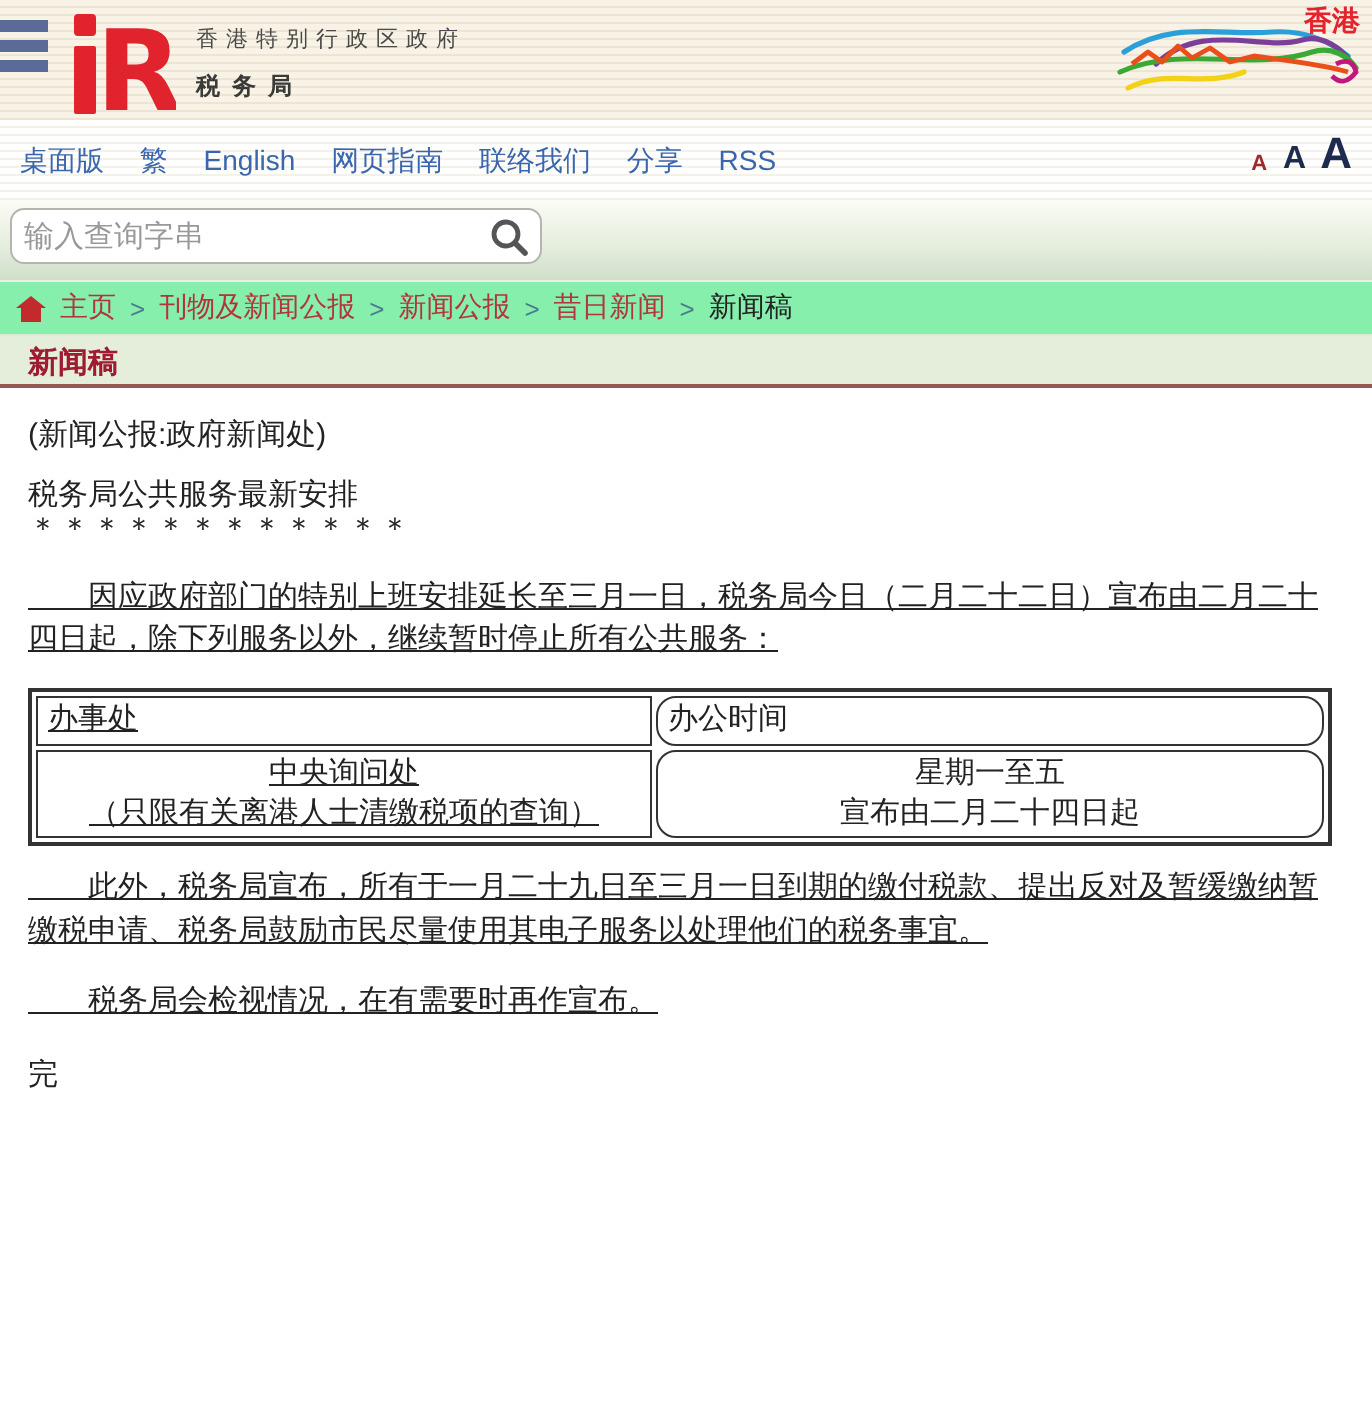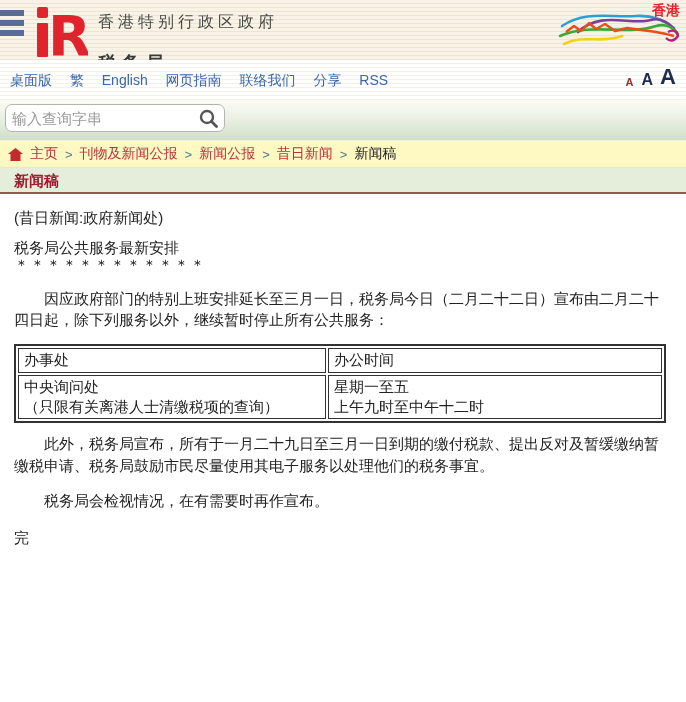--- a/index.html
+++ b/index.html
@@ -13,22 +13,22 @@
   
   .site-header {
     position:relative; height:60px;
     background: repeating-linear-gradient(to bottom,#f8f3e6 0 3px,#ece5d4 3px 4px);
   }
   .hamburger { position:absolute; left:-6px; top:10px; width:30px; cursor:pointer; }
   .hamburger span { display:block; width:30px; height:6px; background:#5a6b9a; margin-bottom:4px; }
   .logo-block { position:absolute; left:36px; top:4px; display:flex; align-items:flex-start; }
   .ird-logo { width:52px; height:54px; }
   .hdr-titles { margin-left:10px; padding-top:8px; }
-  .gov-title { font-size:16px; color:#4a4a48; letter-spacing:4px; }
-  .dept-title { font-size:18px; font-weight:bold; color:#3a3a38; letter-spacing:6px; margin-top:18px; }
+  .gov-title { font-size:11px; color:#4a4a48; letter-spacing:4px; }
+  .dept-title { font-size:12px; font-weight:bold; color:#3a3a38; letter-spacing:6px; margin-top:8px; }
   .brandhk { position:absolute; right:0; top:2px; }
 
   
   .top-nav {
     position:relative; height:40px; padding:12px 12px 0 10px;
     background: repeating-linear-gradient(to bottom,#ffffff 0 3px,#f4f1e6 3px 4px);
     font-size:14px;
   }
   .top-nav a.nav-link { color:#3a66ad; text-decoration:none; margin-right:14px; cursor:pointer; }
   .font-sizes { position:absolute; right:10px; top:6px; display:flex; align-items:flex-end; }
@@ -36,67 +36,67 @@
   .fs-small { font-size:11px; color:#9e2a2b; margin-right:8px; }
   .fs-med   { font-size:16px; color:#1d2c4e; margin-right:7px; }
   .fs-large { font-size:22px; color:#1d2c4e; }
 
   
   .search-bar {
     height:40px; padding:4px 0 0 5px;
     background: linear-gradient(to bottom,#fcfcf6 0%,#e6eedf 55%,#cfdfc9 100%);
   }
   .search-box {
-    position:relative; width:220px; height:28px; background:#fff;
+    position:relative; width:266px; height:28px; background:#fff;
     border:1px solid #b5b5b0; border-radius:7px;
   }
   .search-box input {
     width:188px; height:24px; border:none; outline:none; background:transparent;
     font-size:15px; color:#444; padding:2px 0 0 6px;
     font-family:"Liberation Sans","DejaVu Sans",sans-serif;
   }
   .search-box input::placeholder { color:#999; }
   .mag { position:absolute; right:6px; top:4px; cursor:pointer; }
 
   
   .breadcrumb {
-    height:28px; background:#fef9c3; border-top:1px solid #e9efe3; border-bottom:1px solid #dfe9d8;
+    height:28px; background:#86efac; border-top:1px solid #e9efe3; border-bottom:1px solid #dfe9d8;
     display:flex; align-items:center; padding-left:8px; font-size:14px;
   }
   .breadcrumb a { color:#b2343c; text-decoration:none; cursor:pointer; }
   .crumb-sep { color:#4a7b8f; margin:0 7px; font-size:13px; }
   .crumb-current { color:#222; }
   .home-icon { margin-right:7px; display:inline-flex; cursor:pointer; }
 
   
   .page-title-bar {
     height:26px; background:#e4eeda; border-bottom:2px solid #93584e;
     padding:4px 0 0 14px;
   }
   .page-title-bar h1 { font-size:15px; font-weight:bold; color:#9e1b32; }
 
   
   .content { padding:13px 14px 0 14px; font-size:15px; line-height:1.42; color:#222; background:#fff; }
   .src-line { margin-bottom:12px; }
   .headline { line-height:1.12; }
   .stars { line-height:1.12; letter-spacing:1px; margin-bottom:14px; }
-  .para { margin-bottom:14px; }
+  .para { margin-bottom:14px;text-decoration:underline; }
 
   table.hours {
     width:652px; margin:2px 0 10px 0;
     border-collapse:separate; border-spacing:2px;
     border:2px solid #333; background:#fff;
   }
   table.hours td {
     border:1px solid #333; padding:1px 5px; vertical-align:top;
     font-size:15px; line-height:1.35;
   }
-  td.col-office { width:308px; }
-  td.col-hours  { width:auto; }
-  .cell-line { display:block; }
+  td.col-office { width:308px;text-decoration:underline; }
+  td.col-hours  { width:auto;border-radius:10px; }
+  .cell-line { display:block;text-align:center; }
 
   .link { color:#3355bb; text-decoration:underline; cursor:pointer; }
   .end-mark { margin:16px 0 18px 0; }
 </style>
 </head>
 <body>
 
 <div class="page">
 
   <header class="site-header">
@@ -172,41 +172,41 @@
     <a>昔日新闻</a>
     <span class="crumb-sep">&gt;</span>
     <span class="crumb-current">新闻稿</span>
   </div>
 
   <div class="page-title-bar">
     <h1>新闻稿</h1>
   </div>
 
   <main class="content">
-    <p class="src-line">(昔日新闻:政府新闻处)</p>
+    <p class="src-line">(新闻公报:政府新闻处)</p>
 
     <p class="headline">税务局公共服务最新安排</p>
     <p class="stars">＊＊＊＊＊＊＊＊＊＊＊＊</p>
 
     <p class="para">　　因应政府部门的特别上班安排延长至三月一日，税务局今日（二月二十二日）宣布由二月二十四日起，除下列服务以外，继续暂时停止所有公共服务：</p>
 
     <table class="hours">
       <tbody>
         <tr>
           <td class="col-office">办事处</td>
           <td class="col-hours">办公时间</td>
         </tr>
         <tr>
           <td class="col-office">
             <span class="cell-line">中央询问处</span>
             <span class="cell-line">（只限有关离港人士清缴税项的查询）</span>
           </td>
           <td class="col-hours">
             <span class="cell-line">星期一至五</span>
-            <span class="cell-line">上午九时至中午十二时</span>
+            <span class="cell-line">宣布由二月二十四日起</span>
           </td>
         </tr>
       </tbody>
     </table>
 
 
     <p class="para">　　此外，税务局宣布，所有于一月二十九日至三月一日到期的缴付税款、提出反对及暂缓缴纳暂缴税申请、税务局鼓励市民尽量使用其电子服务以处理他们的税务事宜。</p>
 
     <p class="para">　　税务局会检视情况，在有需要时再作宣布。</p>
 

